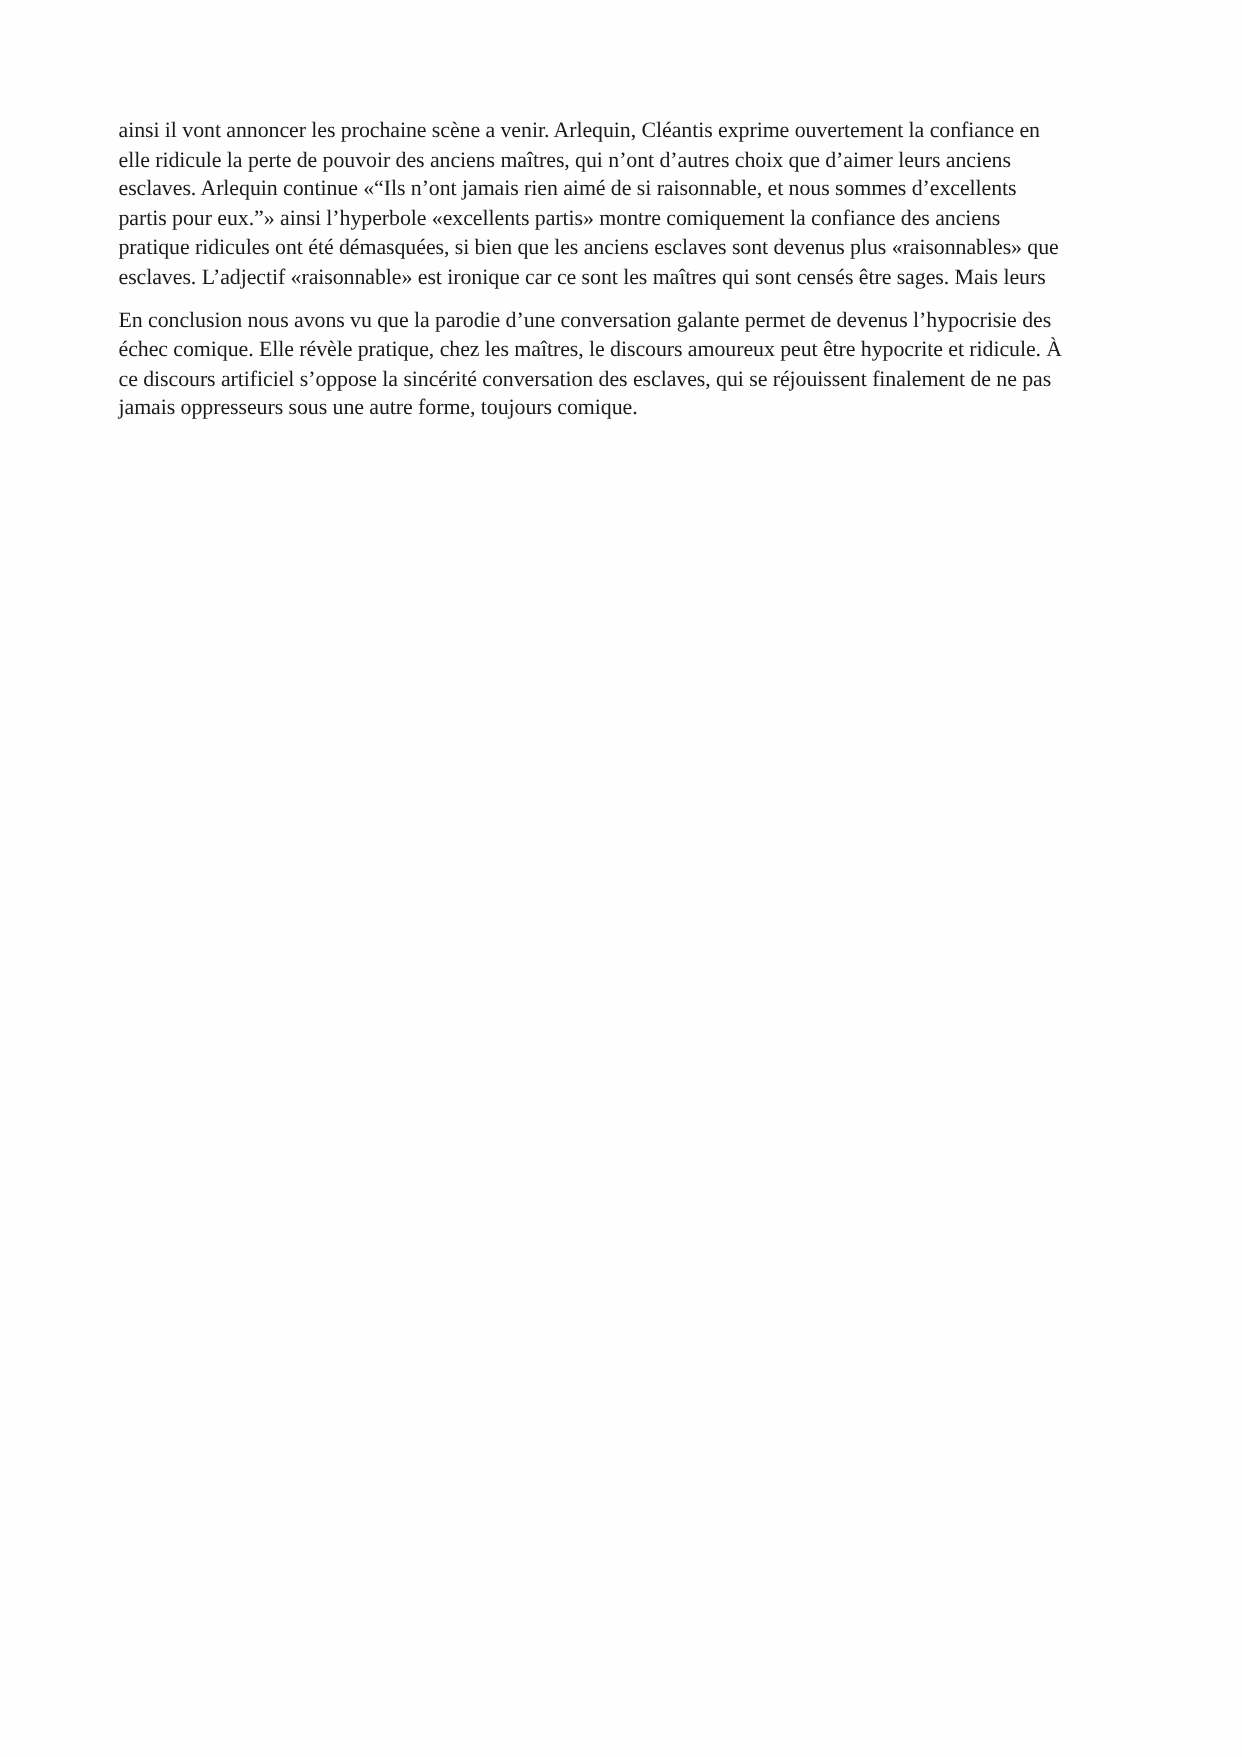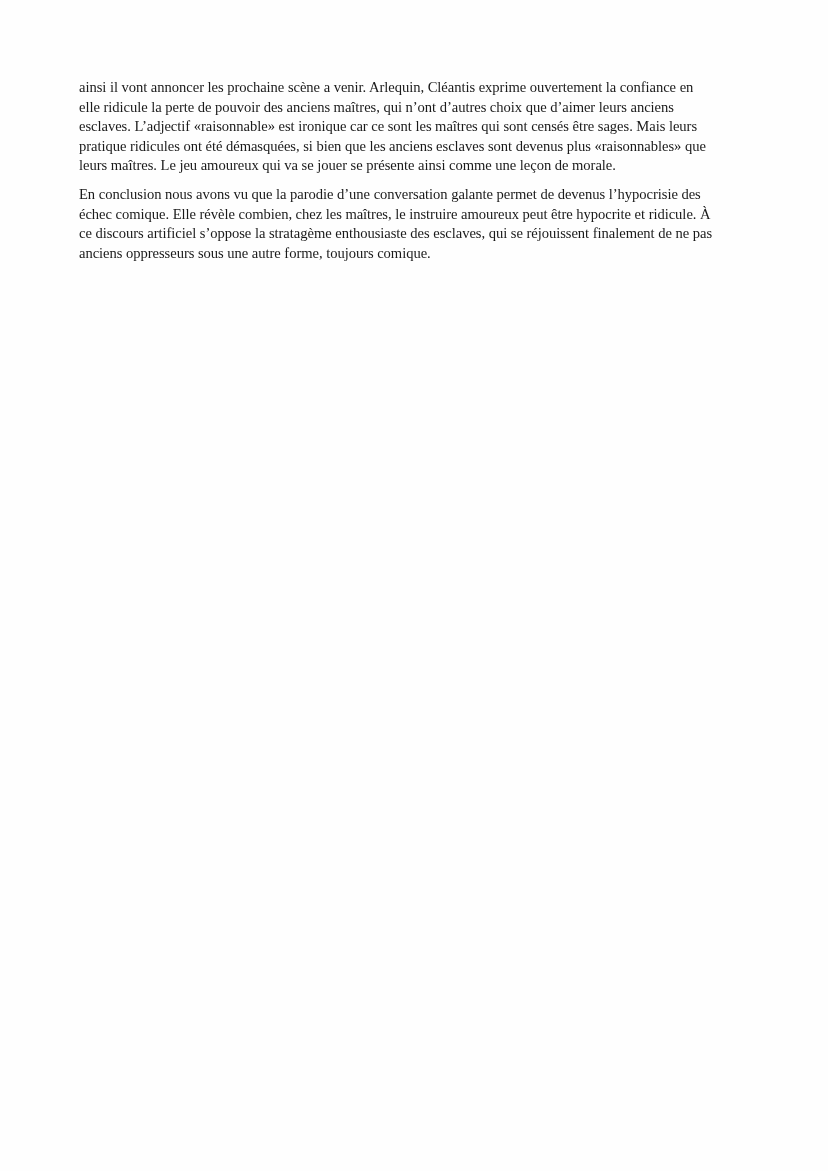--- a/index.html
+++ b/index.html
@@ -43,24 +43,25 @@
     }
   </style>
 </head>
 <body>
 
 <div class="page">
   <div class="content">
     <p>
       <span class="line">ainsi il vont annoncer les prochaine scène a venir. Arlequin, Cléantis exprime ouvertement la confiance en</span>
       <span class="line">elle ridicule la perte de pouvoir des anciens maîtres, qui n’ont d’autres choix que d’aimer leurs anciens</span>
+      <span class="line">esclaves. Arlequin continue «“Ils n’ont jamais rien aimé de si raisonnable, et nous sommes d’excellents</span>
+      <span class="line">partis pour eux.”» ainsi l’hyperbole «excellents partis» montre comiquement la confiance des anciens</span>
+      <span class="line">pratique ridicules ont été démasquées, si bien que les anciens esclaves sont devenus plus «raisonnables» que</span>
       <span class="line">esclaves. L’adjectif «raisonnable» est ironique car ce sont les maîtres qui sont censés être sages. Mais leurs</span>
-      <span class="line">pratique ridicules ont été démasquées, si bien que les anciens esclaves sont devenus plus «raisonnables» que</span>
-      <span class="line">leurs maîtres. Le jeu amoureux qui va se jouer se présente ainsi comme une leçon de morale.</span>
     </p>
     <p>
       <span class="line">En conclusion nous avons vu que la parodie d’une conversation galante permet de devenus l’hypocrisie des</span>
-      <span class="line">échec comique. Elle révèle combien, chez les maîtres, le instruire amoureux peut être hypocrite et ridicule. À</span>
-      <span class="line">ce discours artificiel s’oppose la stratagème enthousiaste des esclaves, qui se réjouissent finalement de ne pas</span>
-      <span class="line">anciens oppresseurs sous une autre forme, toujours comique.</span>
+      <span class="line">échec comique. Elle révèle pratique, chez les maîtres, le discours amoureux peut être hypocrite et ridicule. À</span>
+      <span class="line">ce discours artificiel s’oppose la sincérité conversation des esclaves, qui se réjouissent finalement de ne pas</span>
+      <span class="line">jamais oppresseurs sous une autre forme, toujours comique.</span>
     </p>
   </div>
 </div>
 
 </body></html>

